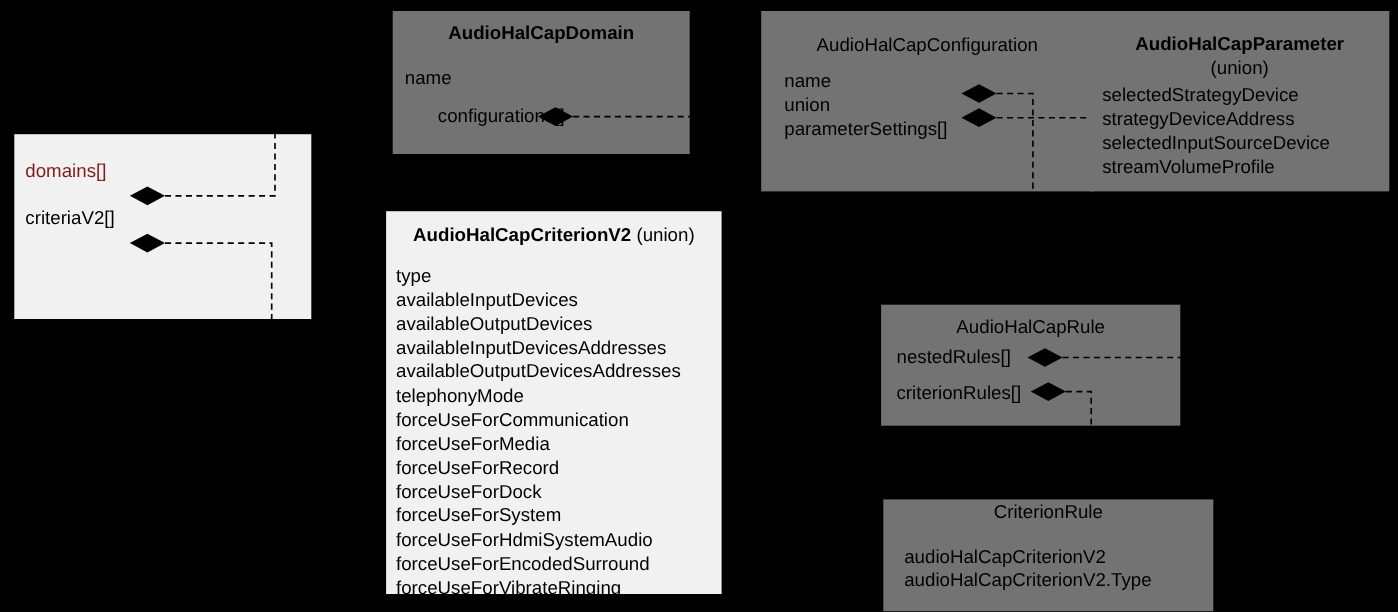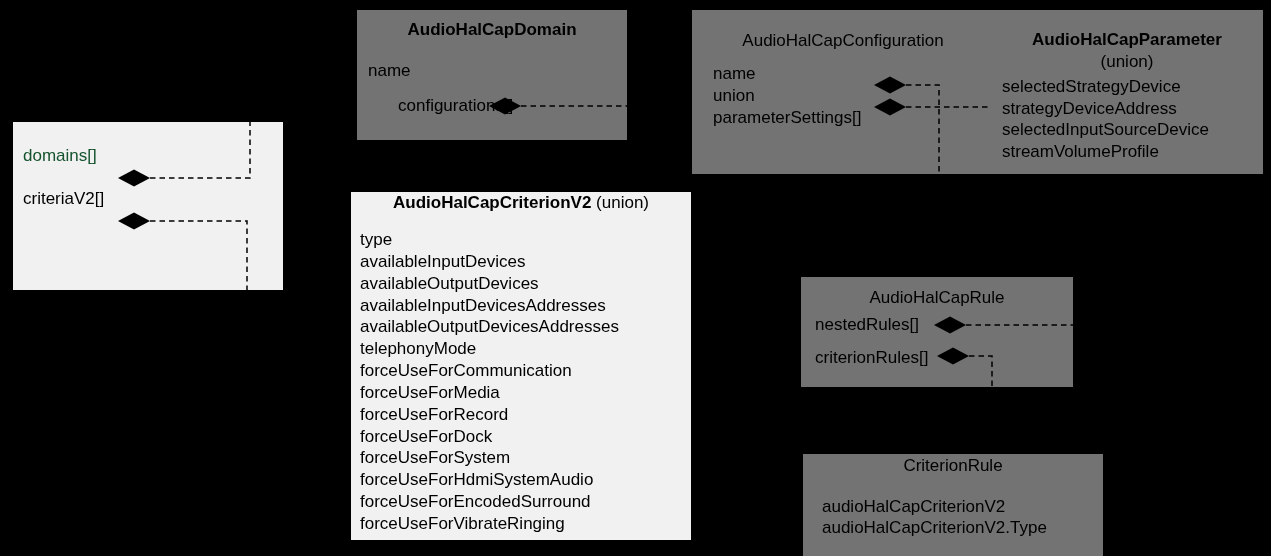--- a/index.html
+++ b/index.html
@@ -27,21 +27,21 @@
   #box-domain .field + .field{margin-top:11px;margin-left:30px;}
 
   #box-configuration{left:692px;top:10px;width:302px;height:164px;padding-top:20px;}
   #box-configuration .fields{margin-top:11px;padding-left:21px;}
   #box-configuration .field{line-height:22px;}
 
   #box-parameter{left:991px;top:10px;width:272px;height:164px;padding-top:19px;}
   #box-parameter .fields{margin-top:3px;padding-left:11px;}
   #box-parameter .field{line-height:21.7px;}
 
-  #box-criterionv2{left:351px;top:192px;width:340px;height:348px;}
+  #box-criterionv2{left:351px;top:192px;width:305px;height:348px;padding-top:11px;}
   #box-criterionv2 .fields{margin-top:15px;padding-left:9px;}
   #box-criterionv2 .field{line-height:21.85px;}
 
   #box-rule{left:801px;top:277px;width:272px;height:110px;padding-top:10px;}
   #box-rule .fields{margin-top:4px;padding-left:14px;}
   #box-rule .field{line-height:24px;}
   #box-rule .field + .field{margin-top:9px;}
 
   #box-criterionrule{left:803px;top:454px;width:300px;height:106px;padding-top:1px;}
   #box-criterionrule .fields{margin-top:19px;padding-left:19px;}
@@ -51,21 +51,21 @@
   #connector-overlay path{fill:none;stroke:#000;stroke-width:1.5;stroke-dasharray:5.5 4;}
   #connector-overlay polygon{fill:#000;stroke:none;}
 </style>
 </head>
 <body>
 
 <div id="canvas">
 
   <div class="box gray" id="box-engine">
     <div class="fields">
-        <div class="field" style="color: #14532d;">domains[]</div>
+        <div class="field" style="color: #7f1d1d;">domains[]</div>
         <div class="field">criteriaV2[]</div>
       </div>
   </div>
 
   <div class="box green" id="box-domain">
     <div class="title"><span class="seg-bold">AudioHalCapDomain</span></div>
     <div class="fields">
         <div class="field">name</div>
         <div class="field">configurations[]</div>
       </div>

